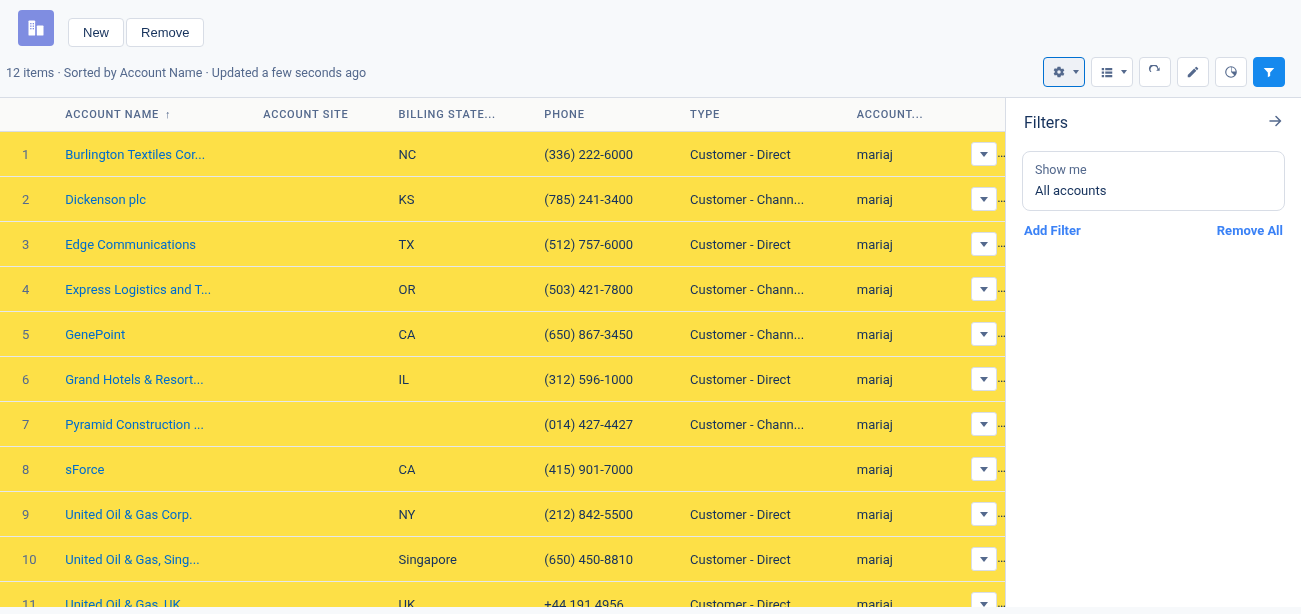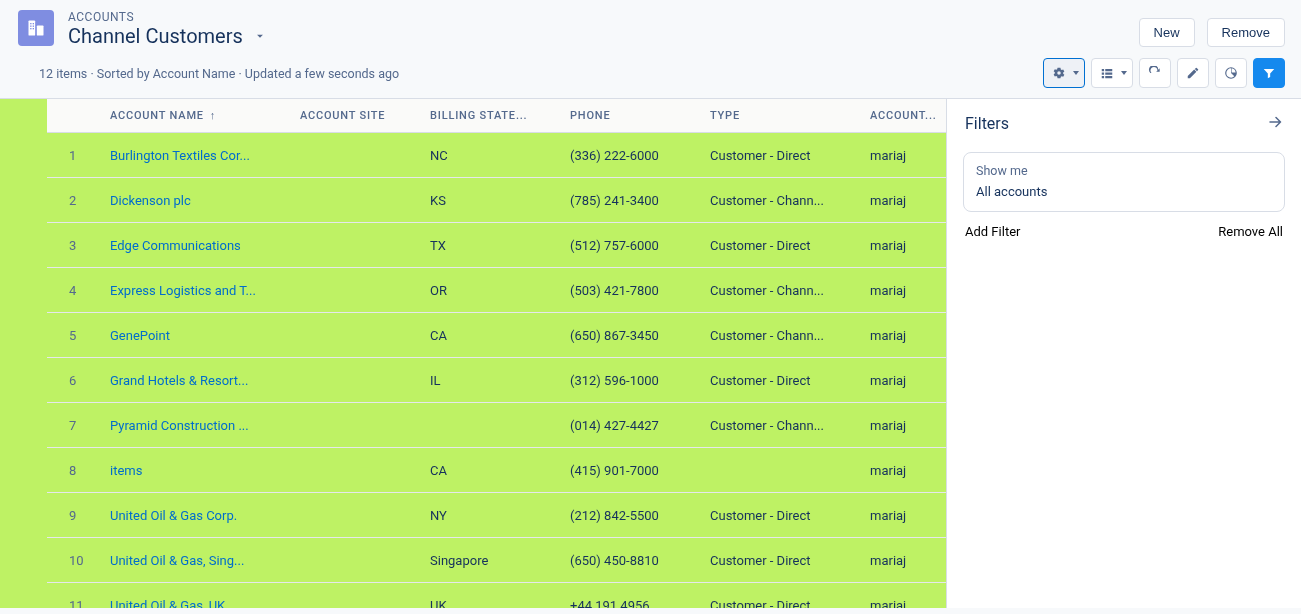--- a/index.html
+++ b/index.html
@@ -39,39 +39,38 @@
     color: #16325c;
     display:flex;
     align-items:center;
   }
   .title-caret {
     margin-left: 10px;
     display:inline-flex;
   }
   .header-actions {
     display:flex;
-    gap: 12px;
+    gap: 2px;
     align-items:flex-start;
     padding-top: 8px;
   }
   .btn {
     background:#fff;
     border:1px solid #d8dde6;
     border-radius:4px;
     padding: 6px 14px;
     font-size:13px;
     color:#0070d2;
     cursor:pointer;
   }
   .btn-neutral { color:#16325c; }
   .subheader {
     display:flex;
     padding: 6px 16px 10px 6px;
     align-items:center;
-    margin-left:33px;
   }
   .meta-text {
     font-size: 12.5px;
     color: #54698d;
     flex:1;
   }
   .tool-row {
     display:flex;
     gap:6px;
   }
@@ -94,22 +93,21 @@
     width:0;height:0;border-left:3px solid transparent;border-right:3px solid transparent;border-top:4px solid #54698d;
   }
   .content-wrap {
     display:flex;
     border-top:1px solid #d8dde6;
     height: calc(614px - 104px);
   }
   .table-area {
     flex:1;
     overflow:auto;
-    background:#bef264;
-    padding-left:47px;
+    background:#fde047;
   }
   table {
     width:100%;
     border-collapse:collapse;
     table-layout:fixed;
   }
   thead th {
     text-align:left;
     font-size:11px;
     letter-spacing:0.8px;
@@ -152,21 +150,21 @@
     display:inline-flex;align-items:center;justify-content:center;
     cursor:pointer;
   }
   .row-action .caret {
     width:0;height:0;border-left:4px solid transparent;border-right:4px solid transparent;border-top:5px solid #54698d;
   }
   col.c-idx{width:55px;} col.c-name{width:190px;} col.c-site{width:130px;}
   col.c-state{width:140px;} col.c-phone{width:140px;} col.c-type{width:160px;}
   col.c-owner{width:110px;} col.c-act{width:40px;}
   .filter-panel {
-    width:355px;
+    width:296px;
     border-left:1px solid #d8dde6;
     background:#fff;
     display:flex;flex-direction:column;
   }
   .filter-head {
     padding: 14px 16px 8px 18px;
     display:flex;align-items:center;
     color:#16325c;
   }
   .filter-head .ftitle { flex:1; font-size:16px; }
@@ -176,48 +174,37 @@
     border-radius:8px;
     padding:10px 12px 12px 12px;
   }
   .filter-card .lbl { font-size:12.5px; color:#54698d; margin-bottom:6px; }
   .filter-card .val { font-size:13px; color:#16325c; }
   .filter-links {
     display:flex;justify-content:space-between;
     padding: 8px 18px;
     font-size:13px;
   }
-  .filter-links a { color:#000000; text-decoration:none; cursor:pointer; }
+  .filter-links a { color:#3b82f6; text-decoration:none; cursor:pointer;font-weight:bold; }
 </style>
 </head>
 <body>
 
 <div class="header">
   <div class="entity-icon">
     <svg width="20" height="20" viewBox="0 0 24 24">
         <rect x="3" y="3" width="8" height="18" rx="1"></rect>
         <rect x="13" y="9" width="8" height="12" rx="1"></rect>
         <rect x="5" y="6" width="1.6" height="1.6" fill="#7f8de1"></rect>
         <rect x="8" y="6" width="1.6" height="1.6" fill="#7f8de1"></rect>
         <rect x="5" y="9" width="1.6" height="1.6" fill="#7f8de1"></rect>
         <rect x="8" y="9" width="1.6" height="1.6" fill="#7f8de1"></rect>
         <rect x="5" y="12" width="1.6" height="1.6" fill="#7f8de1"></rect>
         <rect x="8" y="12" width="1.6" height="1.6" fill="#7f8de1"></rect>
       </svg>
-  </div>
-  <div class="title-block">
-    <div class="eyebrow">ACCOUNTS</div>
-    <div class="page-title">
-      <span>Channel Customers</span>
-      <span class="title-caret">
-        <svg width="14" height="14" viewBox="0 0 24 24">
-            <path d="M7 10l5 5 5-5z" fill="#54698d"></path>
-          </svg>
-      </span>
-    </div>
   </div>
   <div class="header-actions">
     <button class="btn btn-neutral">New</button>
     <button class="btn btn-neutral">Remove</button>
   </div>
 </div>
 
 <div class="subheader">
   <div class="meta-text">12 items · Sorted by Account Name · Updated a few seconds ago</div>
   <div class="tool-row">
@@ -361,21 +348,21 @@
             <td></td>
             <td>(014) 427-4427</td>
             <td>Customer - Chann...</td>
             <td>mariaj</td>
             <td class="row-action-cell"><div class="row-action">
                 <span class="caret"></span>
               </div></td>
           </tr>
           <tr>
             <td class="idx">8</td>
-            <td><a class="rec-link">items</a></td>
+            <td><a class="rec-link">sForce</a></td>
             <td></td>
             <td>CA</td>
             <td>(415) 901-7000</td>
             <td></td>
             <td>mariaj</td>
             <td class="row-action-cell"><div class="row-action">
                 <span class="caret"></span>
               </div></td>
           </tr>
           <tr>

